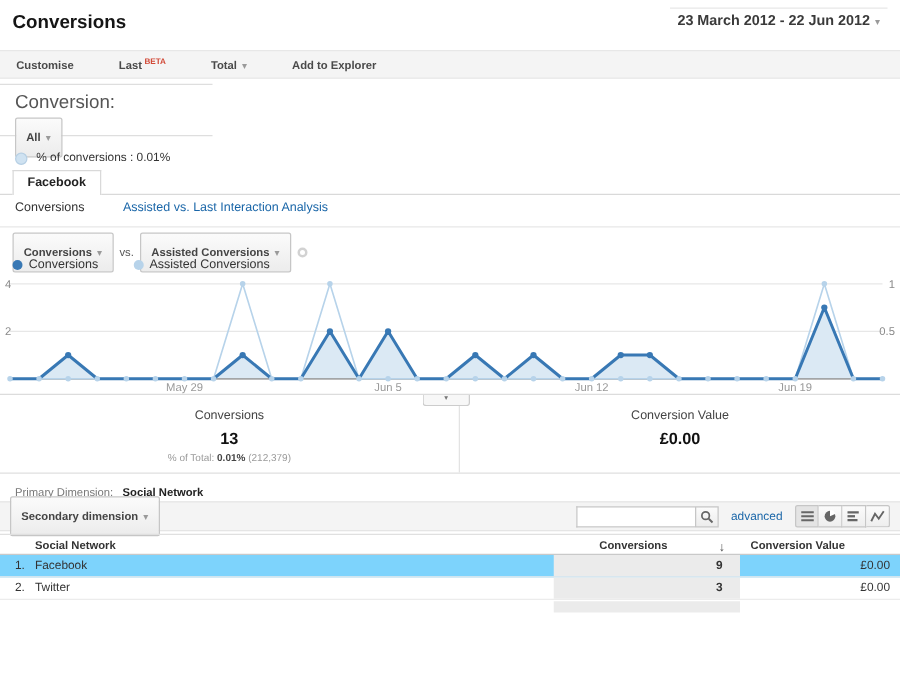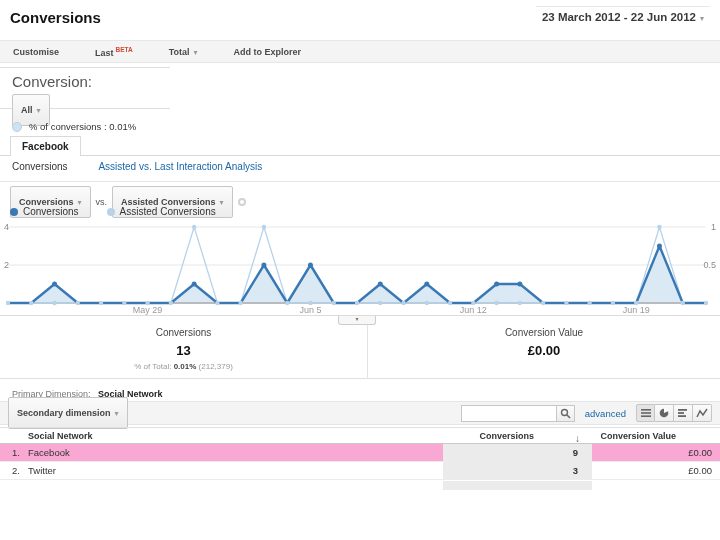--- a/index.html
+++ b/index.html
@@ -87,21 +87,21 @@
 
   
   .data-table{position:absolute;top:427px;left:0;right:0}
   .t-header{display:flex;height:17px;border-top:1px solid #e0e0e0;border-bottom:1px solid #c9c9c9;
     align-items:center;font-size:9px;font-weight:bold;color:#333}
   .col-name{flex:1;padding-left:28px}
   .col-conv{width:149px;text-align:right;padding-right:58px;position:relative;cursor:pointer}
   .sort-arrow{position:absolute;right:12px;top:2px;font-size:10px;font-weight:bold;color:#555}
   .col-val{width:128px;text-align:right;padding-right:44px;cursor:pointer}
   .t-row{display:flex;height:18px;align-items:stretch;font-size:9.5px;color:#333;border-bottom:1px solid #ececec}
-  .t-row.odd{background:#f9a8d4}
+  .t-row.odd{background:#7dd3fc}
   .cell-name{flex:1;padding-left:12px;line-height:18px}
   .cell-rank{display:inline-block;width:16px;color:#333}
   .cell-conv{width:149px;text-align:right;padding-right:14px;background:#ebebeb;line-height:18px;font-weight:bold}
   .cell-val{width:128px;text-align:right;padding-right:8px;line-height:18px}
   .partial-strip{position:absolute;top:481px;left:443px;width:149px;height:9px;background:#ebebeb}
 </style>
 </head>
 <body>
 
 <div class="screen">

